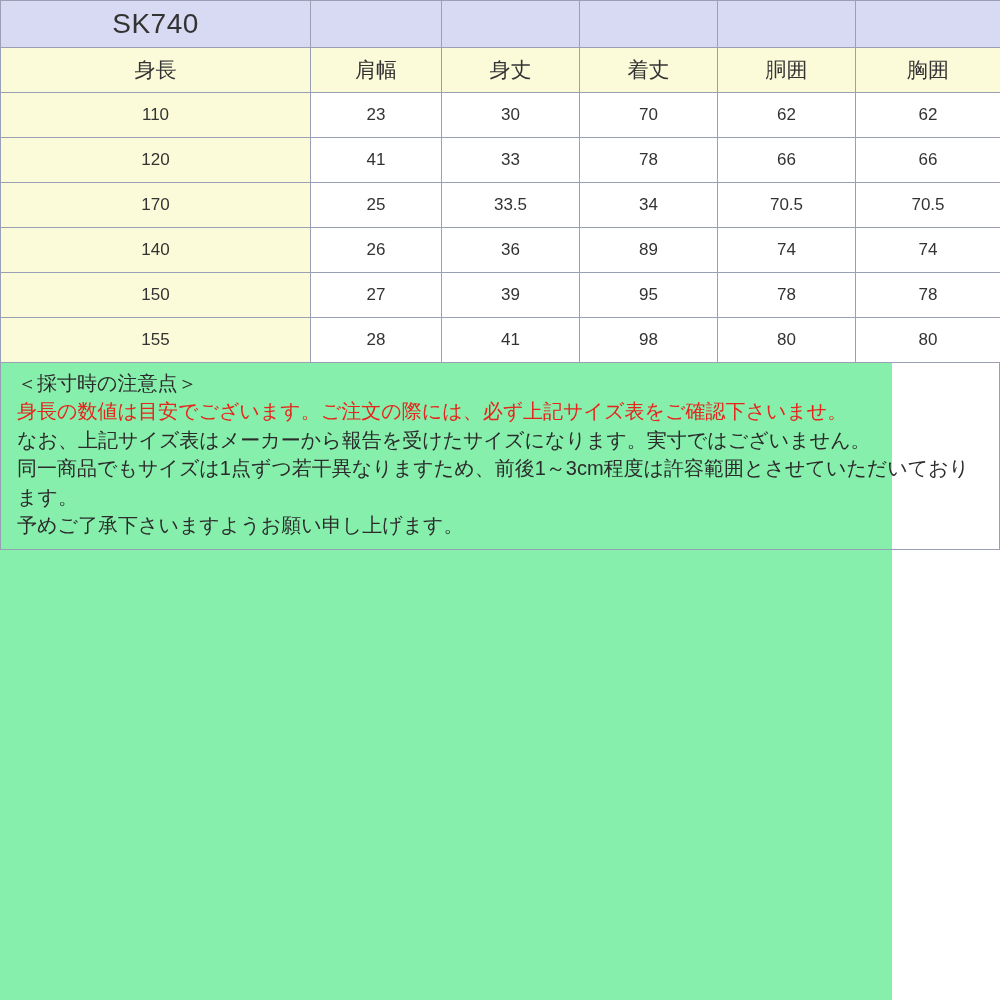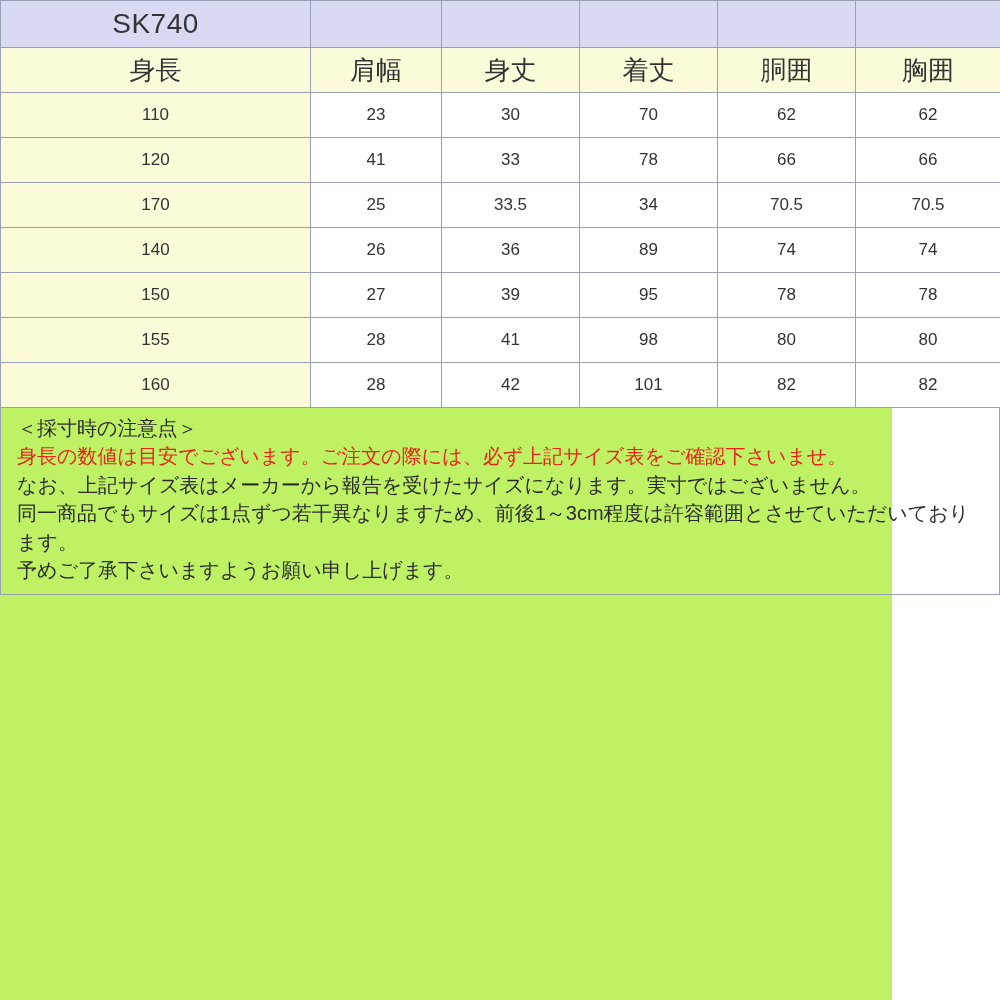--- a/index.html
+++ b/index.html
@@ -12,21 +12,21 @@
     height: 1000px;
     font-family: "Liberation Sans", "DejaVu Sans", sans-serif;
     color: #333333;
     overflow: hidden;
   }
 
   .sheet {
     width: 892px;
     height: 1000px;
     position: relative;
-    background: #bef264;
+    background: #86efac;
   }
 
   table.size-table {
     border-collapse: collapse;
     table-layout: fixed;
     width: 1000px;
   }
 
   table.size-table td,
   table.size-table th {
@@ -56,21 +56,21 @@
     padding-left: 103px;
     font-size: 28px;
     color: #2b2b2b;
     letter-spacing: 0.5px;
   }
 
   
   tr.head-row td {
     height: 44px;
     background: #fbfbda;
-    font-size: 26px;
+    font-size: 21px;
   }
 
   
   tr.data-row td {
     height: 44px;
     font-size: 17px;
     background: #ffffff;
   }
   tr.data-row td.first-col {
     background: #fbfbda;
@@ -174,28 +174,20 @@
 
       <tr class="data-row">
         <td class="first-col">155</td>
         <td>28</td>
         <td>41</td>
         <td>98</td>
         <td>80</td>
         <td>80</td>
       </tr>
 
-      <tr class="data-row">
-        <td class="first-col">160</td>
-        <td>28</td>
-        <td>42</td>
-        <td>101</td>
-        <td>82</td>
-        <td>82</td>
-      </tr>
     </tbody>
   </table>
 
   <div class="notes">
     <p>＜採寸時の注意点＞</p>
     <p class="red">身長の数値は目安でございます。ご注文の際には、必ず上記サイズ表をご確認下さいませ。</p>
     <p>なお、上記サイズ表はメーカーから報告を受けたサイズになります。実寸ではございません。</p>
     <p>同一商品でもサイズは1点ずつ若干異なりますため、前後1～3cm程度は許容範囲とさせていただいております。</p>
     <p>予めご了承下さいますようお願い申し上げます。</p>
   </div>

